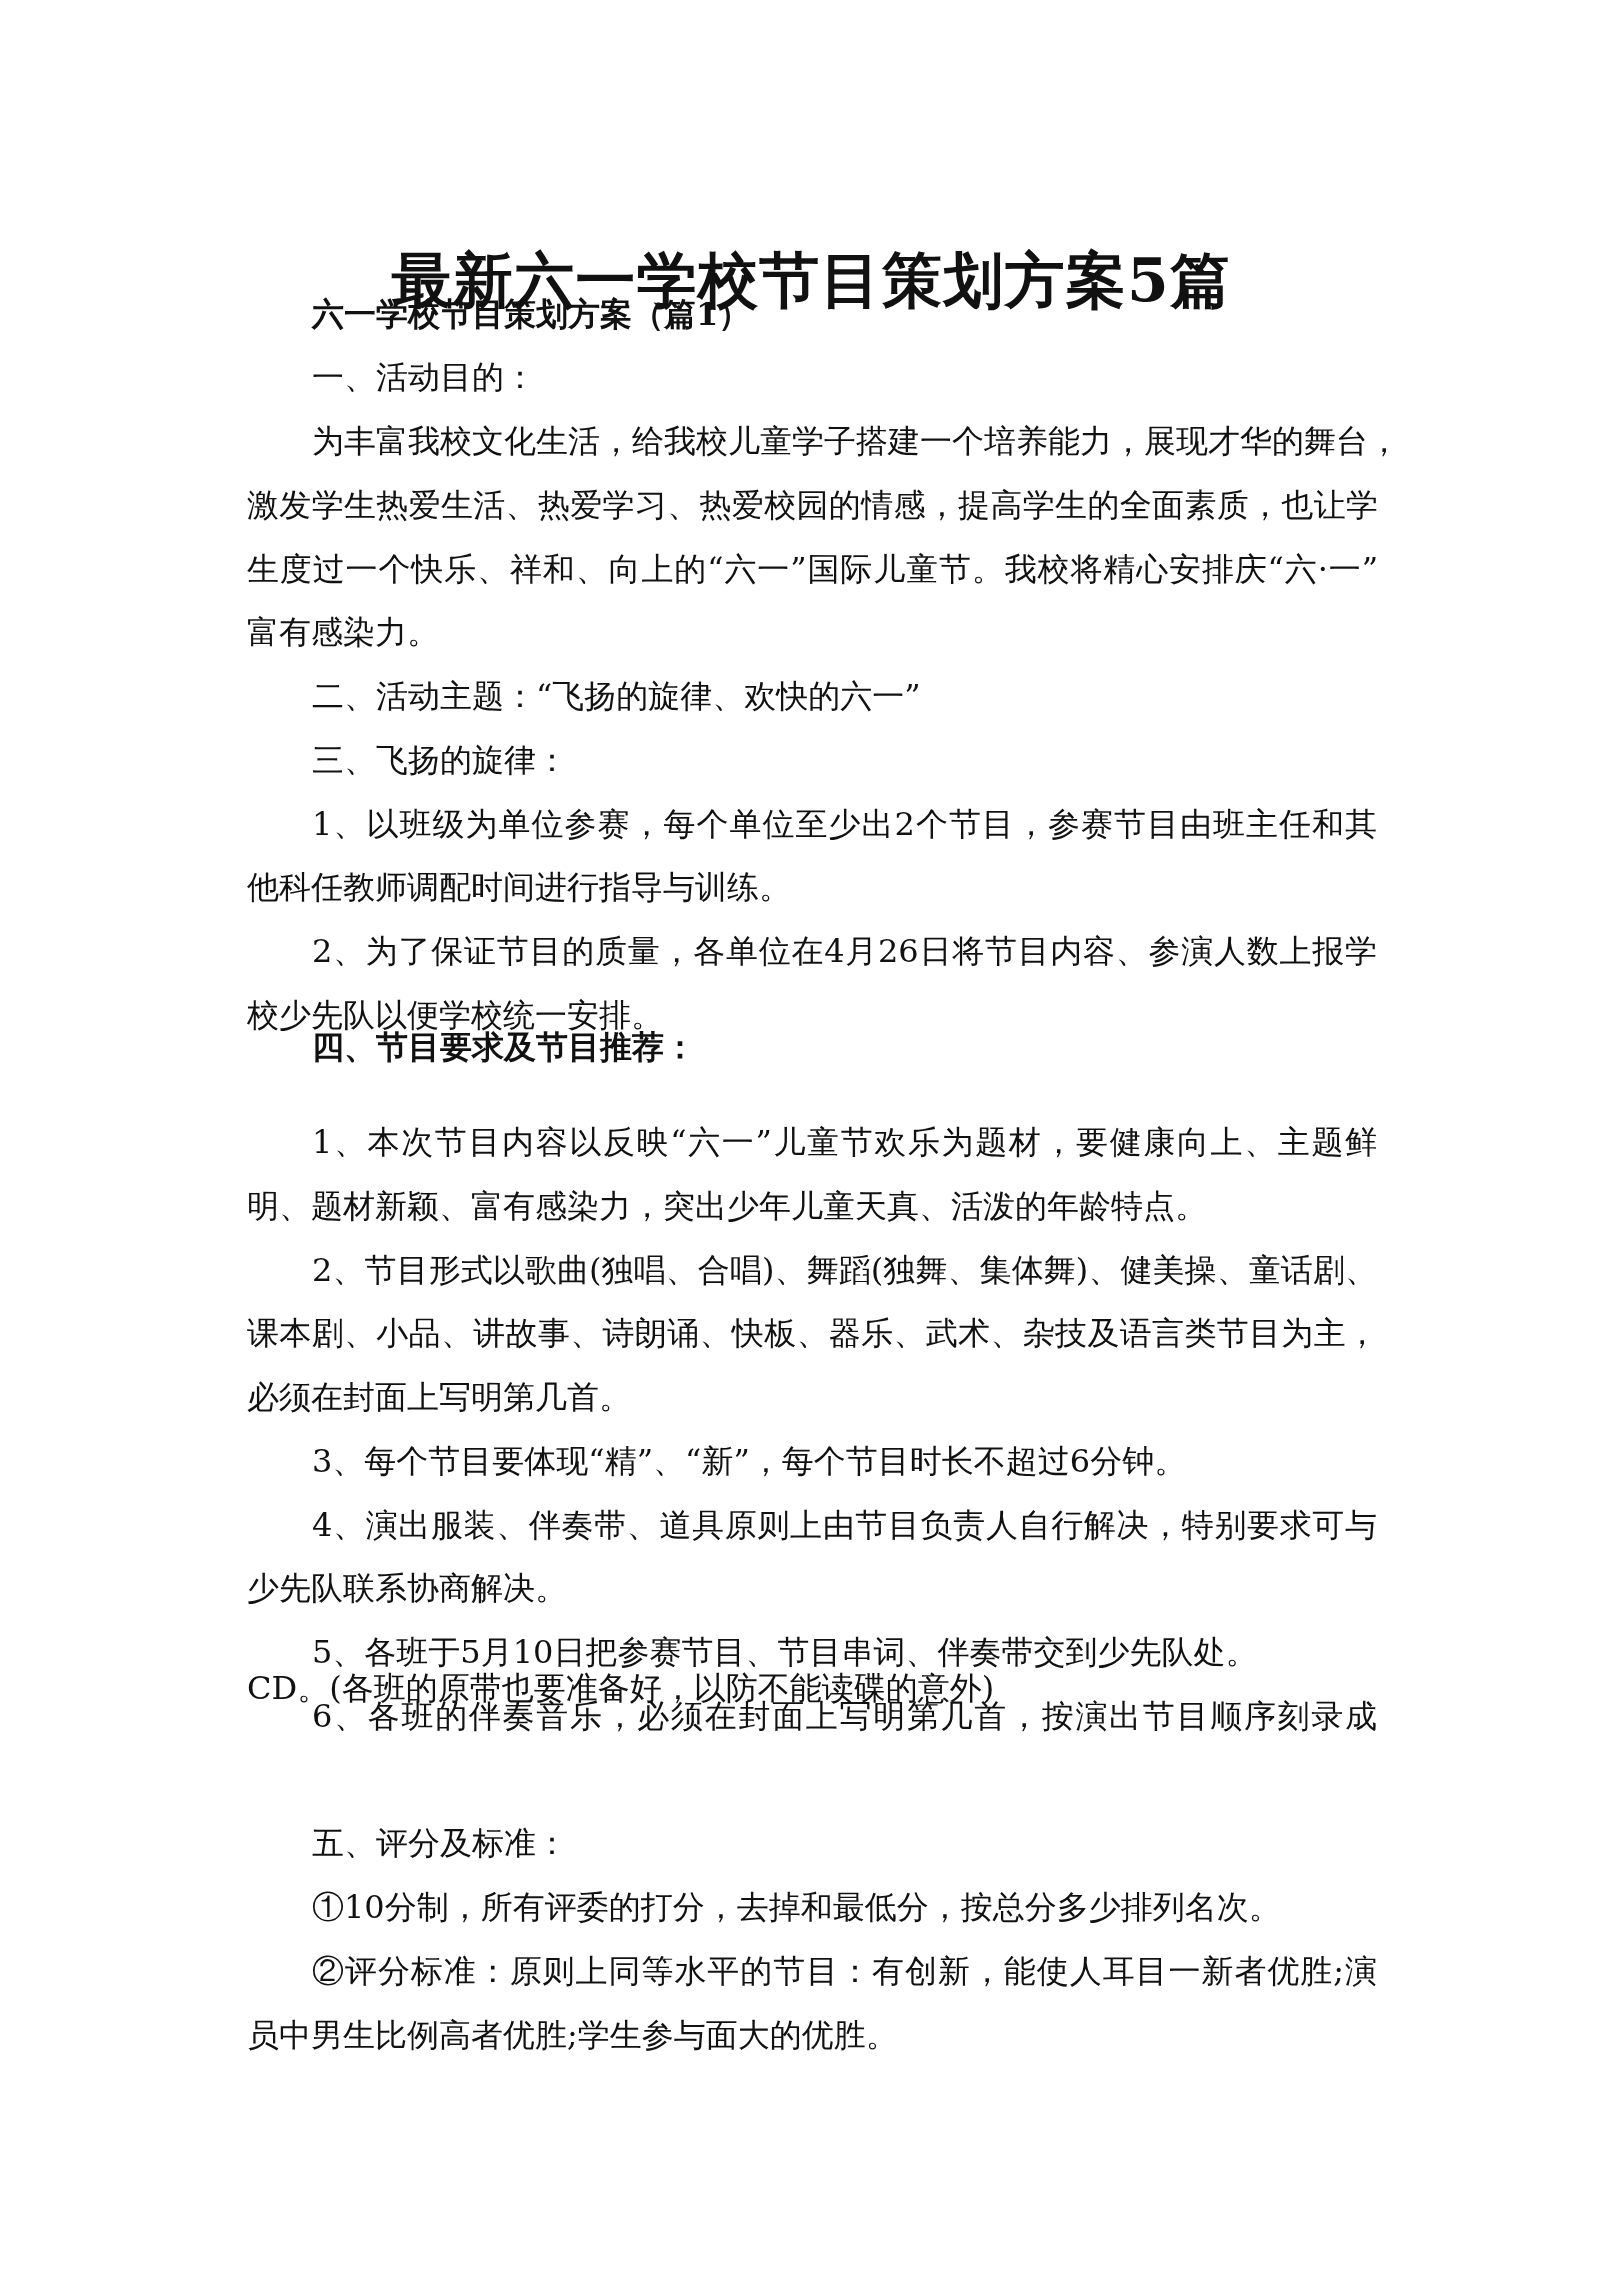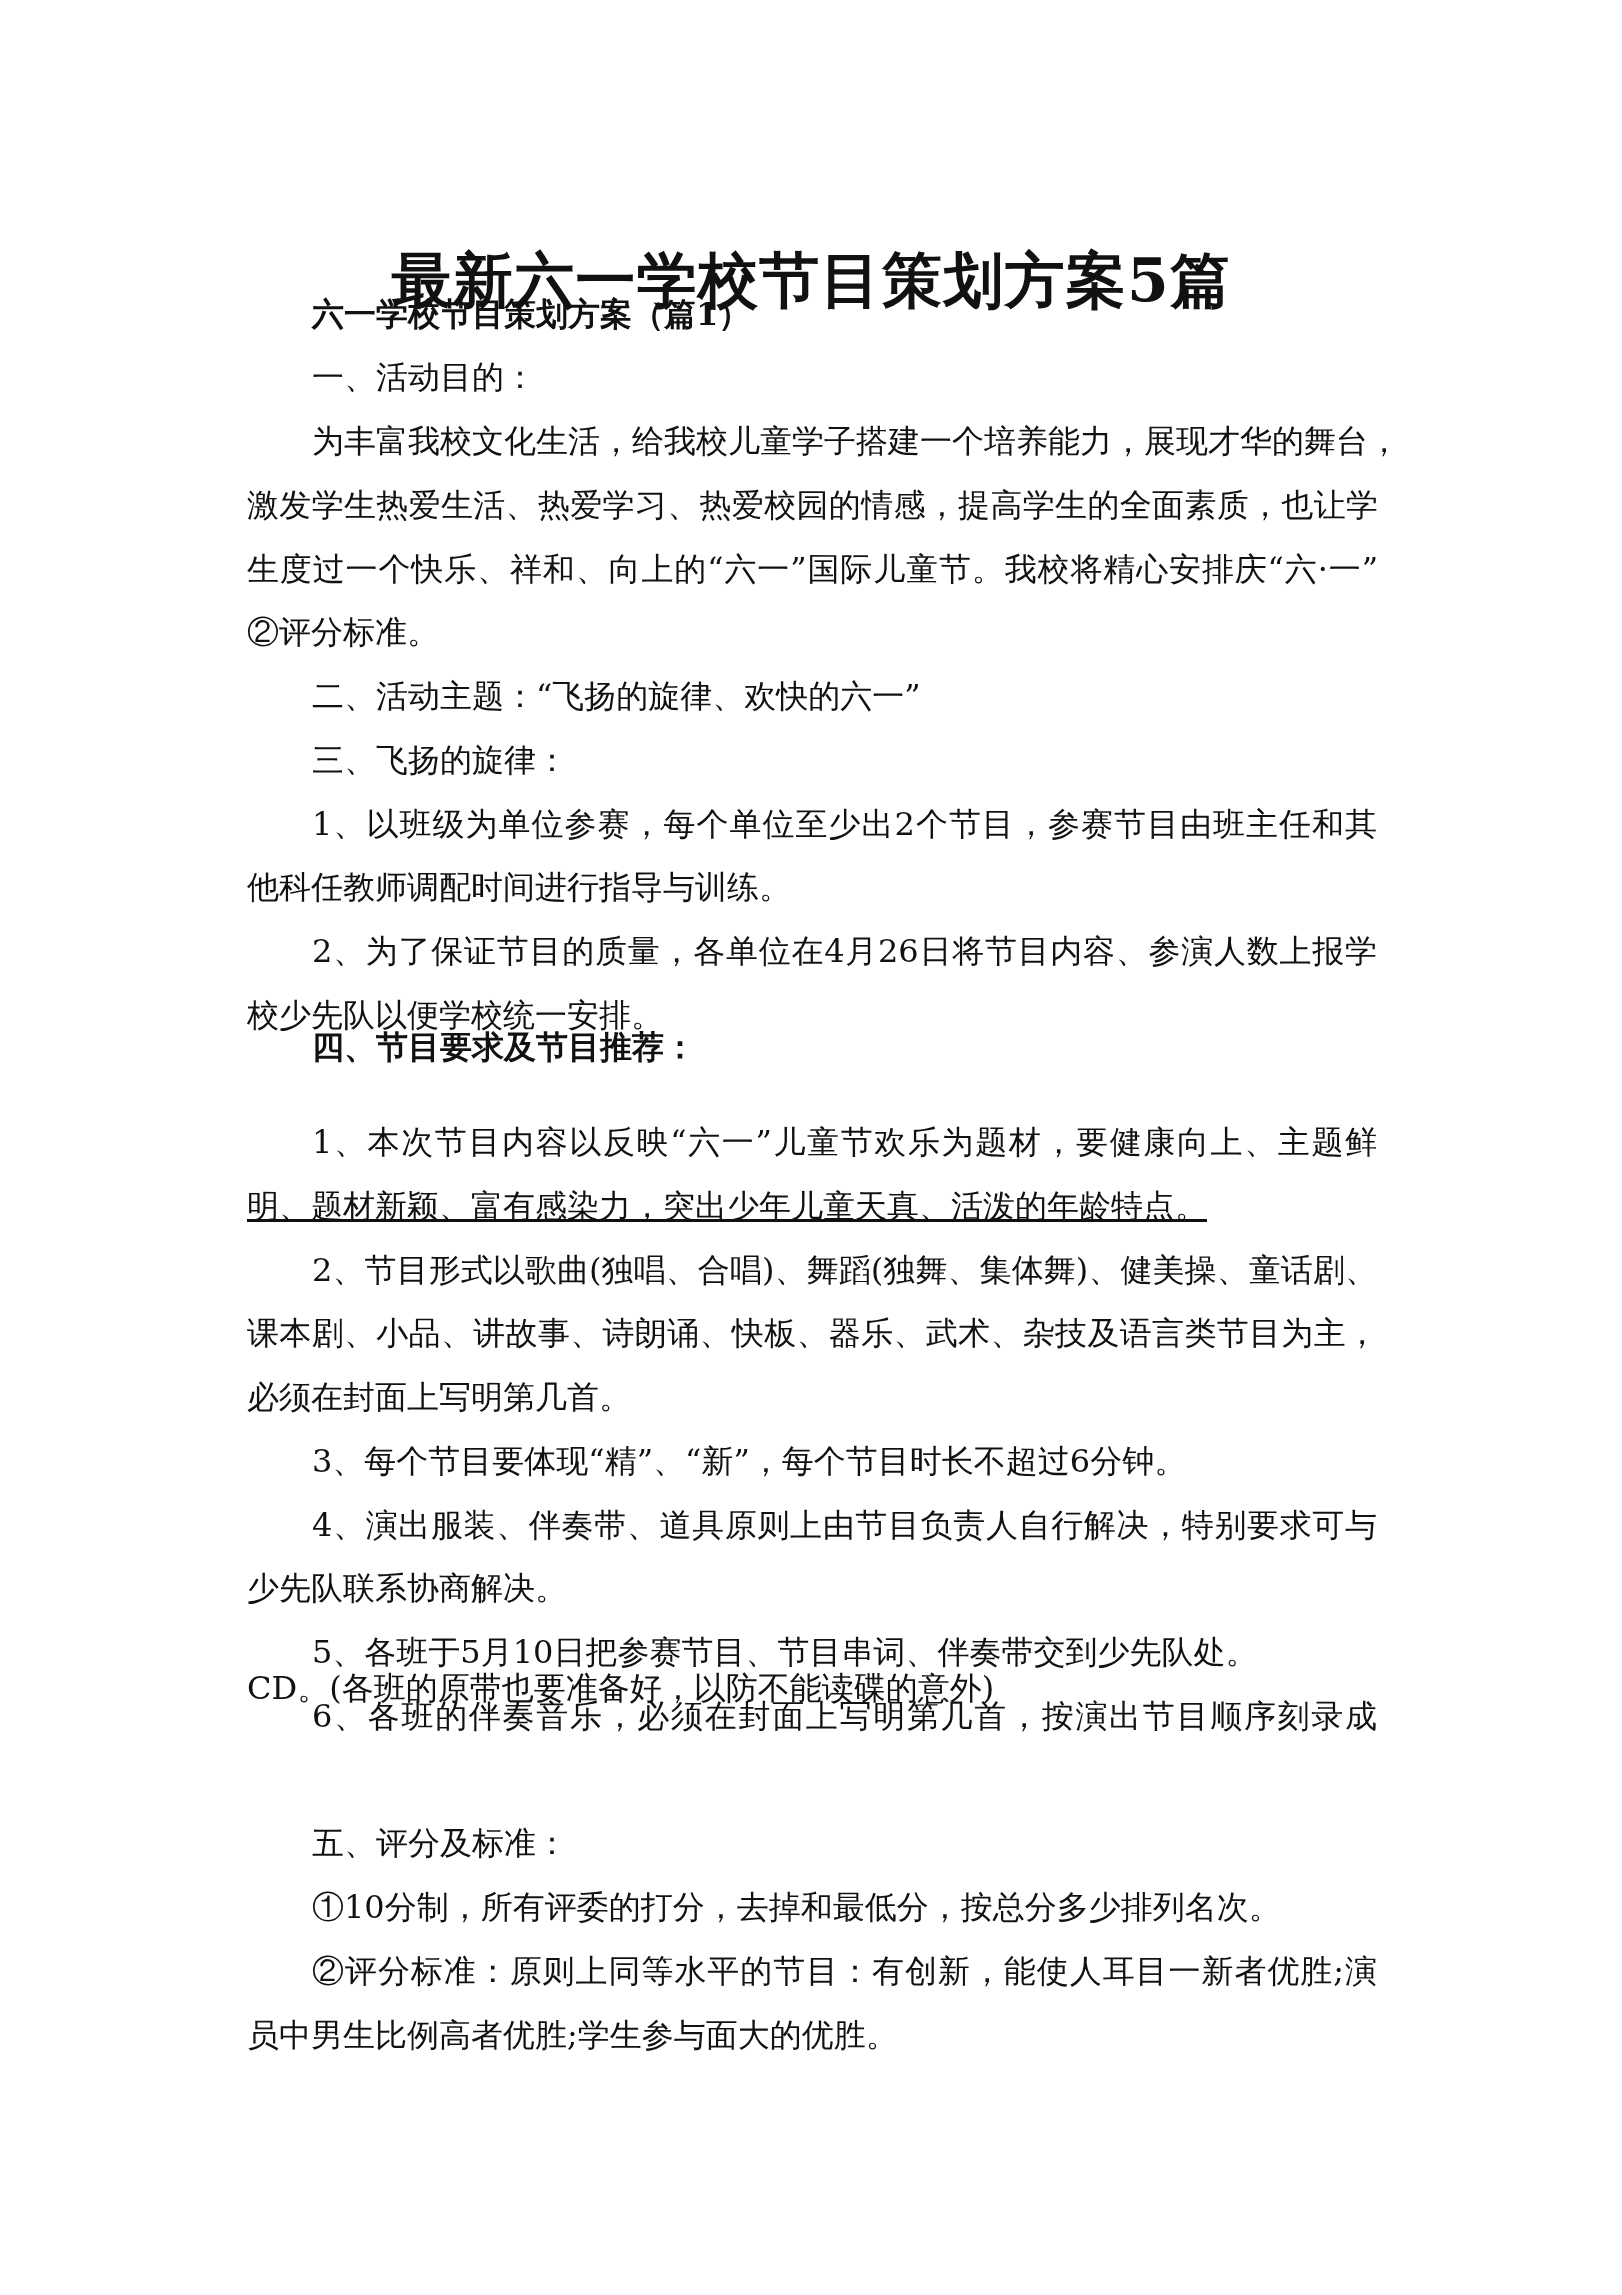--- a/index.html
+++ b/index.html
@@ -17,30 +17,30 @@
 <body>
 
 <div class="page">
   <h1 class="title">最新六一学校节目策划方案5篇</h1>
   <div id="lines">
     <div class="line indent" style="top: 283px; font-weight: bold;">六一学校节目策划方案（篇1）</div>
     <div class="line indent" style="top: 346px;">一、活动目的：</div>
     <div class="line indent full" style="top: 410px;">为丰富我校文化生活，给我校儿童学子搭建一个培养能力，展现才华的舞台，</div>
     <div class="line full" style="top: 474px;">激发学生热爱生活、热爱学习、热爱校园的情感，提高学生的全面素质，也让学</div>
     <div class="line full" style="top: 538px;">生度过一个快乐、祥和、向上的“六一”国际儿童节。我校将精心安排庆“六·一”</div>
-    <div class="line" style="top: 601px;">②评分标准。</div>
+    <div class="line" style="top: 601px;">富有感染力。</div>
     <div class="line indent" style="top: 665px;">二、活动主题：“飞扬的旋律、欢快的六一”</div>
     <div class="line indent" style="top: 729px;">三、飞扬的旋律：</div>
     <div class="line indent full" style="top: 793px;">1、以班级为单位参赛，每个单位至少出2个节目，参赛节目由班主任和其</div>
     <div class="line" style="top: 856px;">他科任教师调配时间进行指导与训练。</div>
     <div class="line indent full" style="top: 920px;">2、为了保证节目的质量，各单位在4月26日将节目内容、参演人数上报学</div>
     <div class="line" style="top: 984px;">校少先队以便学校统一安排。</div>
     <div class="line indent" style="top: 1016px; font-weight: bold;">四、节目要求及节目推荐：</div>
     <div class="line indent full" style="top: 1111px;">1、本次节目内容以反映“六一”儿童节欢乐为题材，要健康向上、主题鲜</div>
-    <div class="line" style="top: 1175px; text-decoration: underline;">明、题材新颖、富有感染力，突出少年儿童天真、活泼的年龄特点。</div>
+    <div class="line" style="top: 1175px;">明、题材新颖、富有感染力，突出少年儿童天真、活泼的年龄特点。</div>
     <div class="line indent full" style="top: 1239px;">2、节目形式以歌曲(独唱、合唱)、舞蹈(独舞、集体舞)、健美操、童话剧、</div>
     <div class="line full" style="top: 1302px;">课本剧、小品、讲故事、诗朗诵、快板、器乐、武术、杂技及语言类节目为主，</div>
     <div class="line" style="top: 1366px;">必须在封面上写明第几首。</div>
     <div class="line indent" style="top: 1430px;">3、每个节目要体现“精”、“新”，每个节目时长不超过6分钟。</div>
     <div class="line indent full" style="top: 1494px;">4、演出服装、伴奏带、道具原则上由节目负责人自行解决，特别要求可与</div>
     <div class="line" style="top: 1557px;">少先队联系协商解决。</div>
     <div class="line indent" style="top: 1621px;">5、各班于5月10日把参赛节目、节目串词、伴奏带交到少先队处。</div>
     <div class="line indent full" style="top: 1685px;">6、各班的伴奏音乐，必须在封面上写明第几首，按演出节目顺序刻录成</div>
     <div class="line" style="top: 1657px;">CD。(各班的原带也要准备好，以防不能读碟的意外)</div>
     <div class="line indent" style="top: 1812px;">五、评分及标准：</div>

